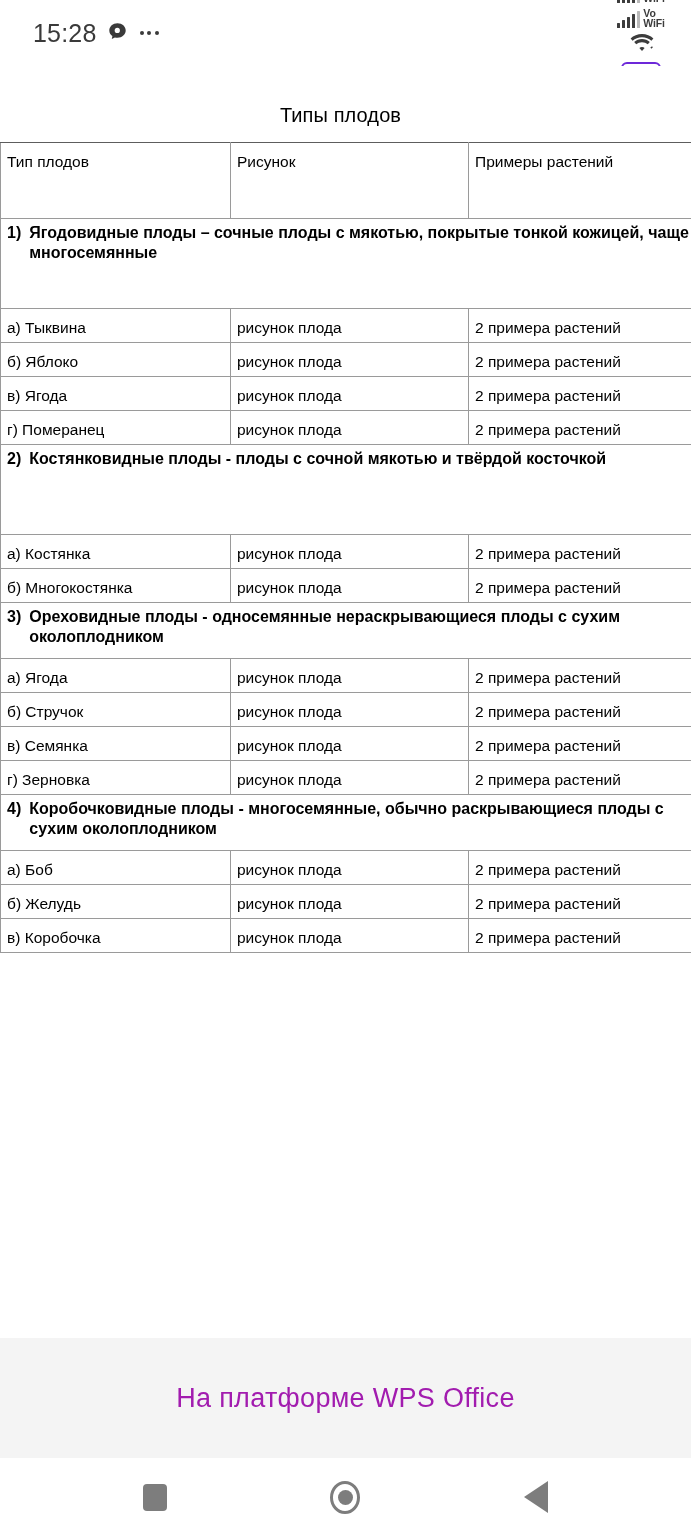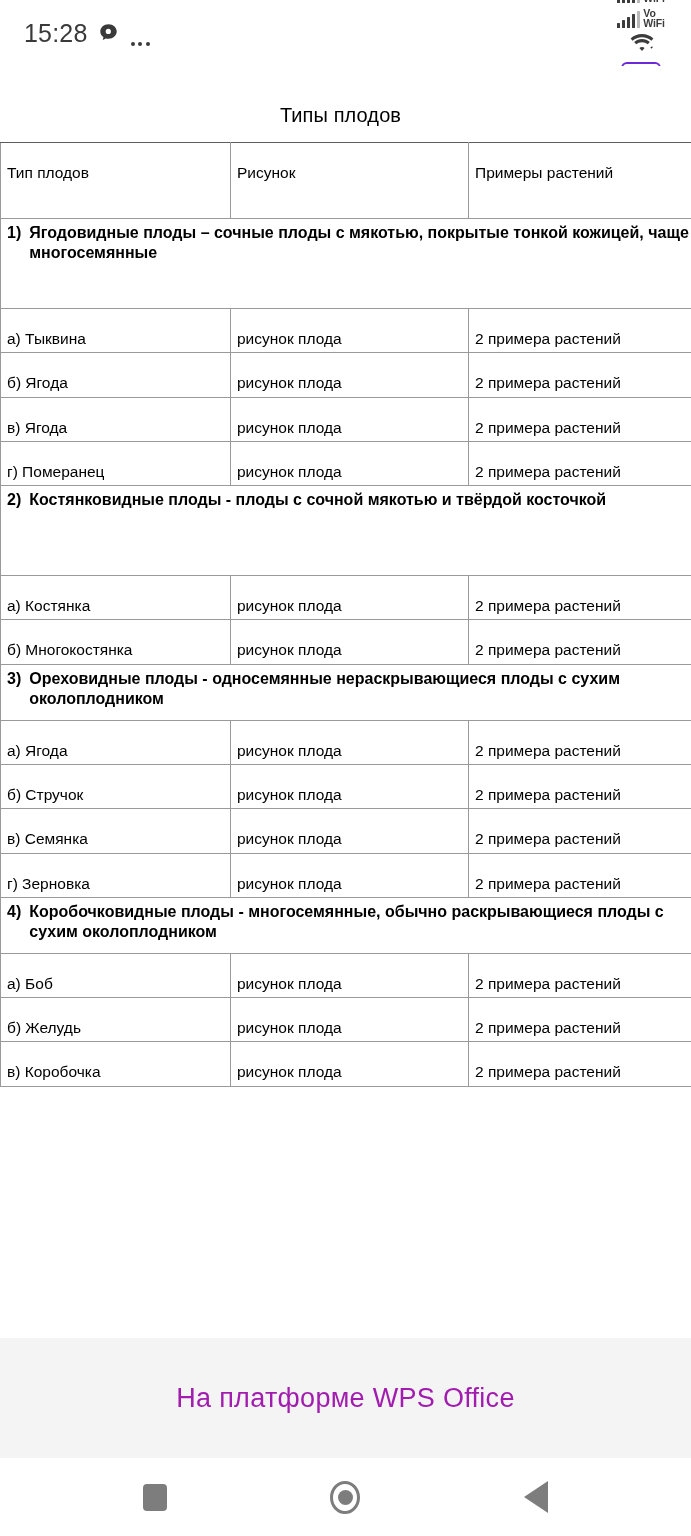--- a/index.html
+++ b/index.html
@@ -24,22 +24,23 @@
     height: 66px;
     flex: 0 0 66px;
     display: flex;
     align-items: center;
     justify-content: space-between;
     padding: 0 26px 0 24px;
     background: #ffffff;
   }
   .status-left {
     display: flex;
-    align-items: flex-end;
+    align-items: center;
     gap: 11px;
+    margin-left: 9px;
   }
   .status-time {
     font-size: 25px;
     color: #3a3a3a;
     letter-spacing: 0.2px;
     line-height: 1;
   }
   .bubble-icon { display: block; }
   .dots-icon {
     display: flex;
@@ -136,21 +137,21 @@
     margin-left: 0;
   }
   table.fruit-table col.c1 { width: 230px; }
   table.fruit-table col.c2 { width: 238px; }
   table.fruit-table col.c3 { width: 237px; }
 
   table.fruit-table td {
     border: 1px solid #9a9a9a;
     border-top-color: #5d5d5d;
     vertical-align: top;
-    padding: 21px 6px 4px 6px;
+    padding: 10px 6px 4px 6px;
     font-size: 15.5px;
     color: #000000;
     line-height: 1.18;
   }
   td.hdr {
     height: 76px;
     font-size: 16.5px;
     padding-top: 6px;
   }
   td.item-name {
@@ -330,21 +331,21 @@
               <span class="body">Ягодовидные плоды – сочные плоды с мякотью, покрытые тонкой кожицей, чаще многосемянные</span>
             </div>
           </td>
         </tr>
         <tr>
           <td class="item-name">а) Тыквина</td>
           <td class="item-sub">рисунок плода</td>
           <td class="item-sub">2 примера растений</td>
         </tr>
         <tr>
-          <td class="item-name">б) Ягода</td>
+          <td class="item-name">б) Яблоко</td>
           <td class="item-sub">рисунок плода</td>
           <td class="item-sub">2 примера растений</td>
         </tr>
         <tr>
           <td class="item-name">в) Ягода</td>
           <td class="item-sub">рисунок плода</td>
           <td class="item-sub">2 примера растений</td>
         </tr>
         <tr>
           <td class="item-name">г) Померанец</td>

